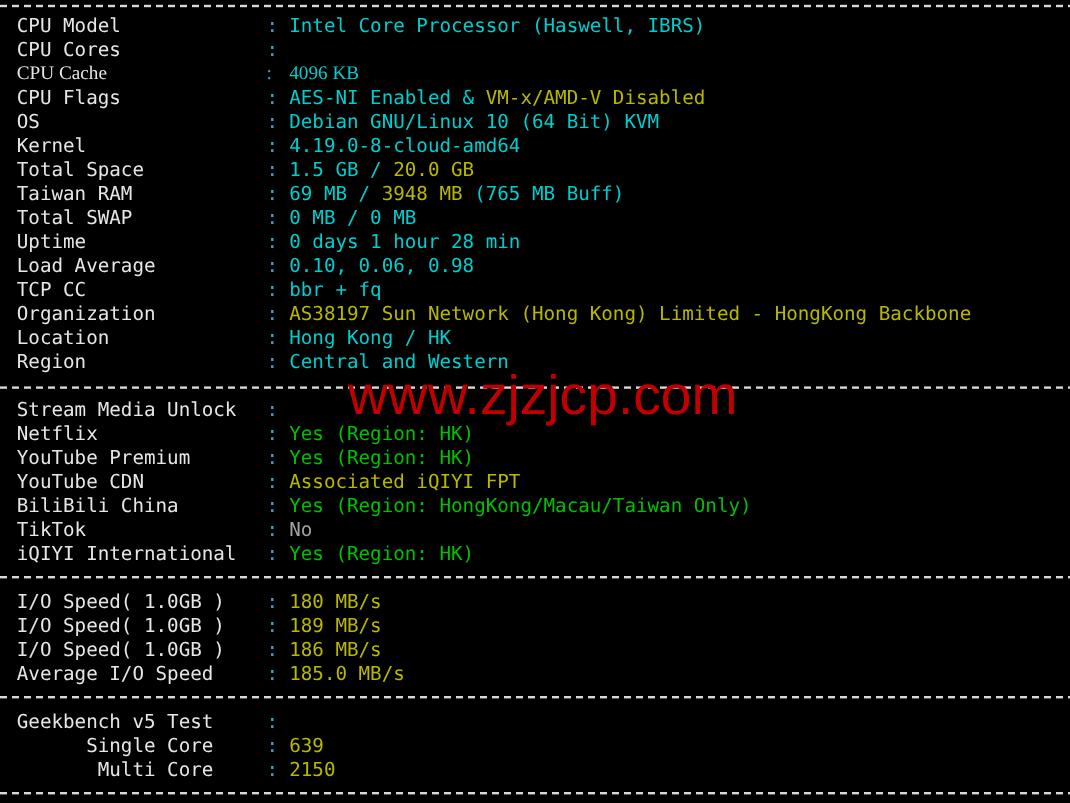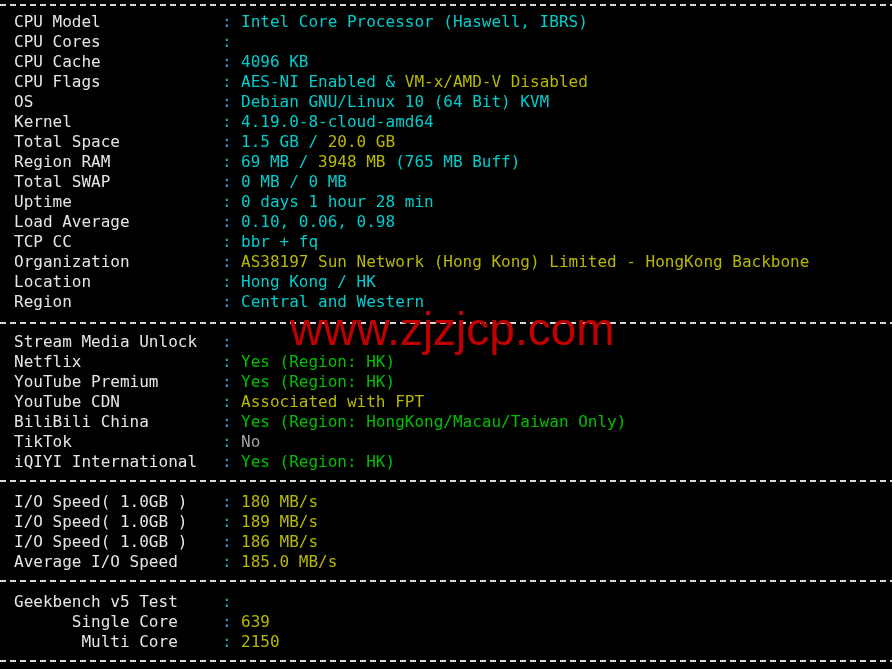--- a/index.html
+++ b/index.html
@@ -88,38 +88,38 @@
   }
 </style>
 </head>
 <body>
 
 <div id="terminal">
   <div id="rows-host">
       <div class="rule" style="top: 4px;"></div>
       <div class="row" style="top: 12px;"><span class="label">CPU Model</span><span class="colon">:</span><span class="value"><span class="c-cyan">Intel Core Processor (Haswell, IBRS)</span></span></div>
       <div class="row" style="top: 32px;"><span class="label">CPU Cores</span><span class="colon">:</span></div>
-      <div class="row" style="top: 52px;"><span class="label">CPU Cache</span><span class="colon">:</span><span class="value"><span class="c-cyan">4096 KB</span></span></div>
+      <div class="row" style="top: 52px; font-family: Liberation Serif, serif;"><span class="label">CPU Cache</span><span class="colon">:</span><span class="value"><span class="c-cyan">4096 KB</span></span></div>
       <div class="row" style="top: 72px;"><span class="label">CPU Flags</span><span class="colon">:</span><span class="value"><span class="c-cyan">AES-NI Enabled &amp; </span><span class="c-yellow">VM-x/AMD-V Disabled</span></span></div>
       <div class="row" style="top: 92px;"><span class="label">OS</span><span class="colon">:</span><span class="value"><span class="c-cyan">Debian GNU/Linux 10 (64 Bit) KVM</span></span></div>
       <div class="row" style="top: 112px;"><span class="label">Kernel</span><span class="colon">:</span><span class="value"><span class="c-cyan">4.19.0-8-cloud-amd64</span></span></div>
       <div class="row" style="top: 132px;"><span class="label">Total Space</span><span class="colon">:</span><span class="value"><span class="c-cyan">1.5 GB / </span><span class="c-yellow">20.0 GB</span></span></div>
-      <div class="row" style="top: 152px;"><span class="label">Region RAM</span><span class="colon">:</span><span class="value"><span class="c-cyan">69 MB / </span><span class="c-yellow">3948 MB </span><span class="c-cyan">(765 MB Buff)</span></span></div>
+      <div class="row" style="top: 152px;"><span class="label">Taiwan RAM</span><span class="colon">:</span><span class="value"><span class="c-cyan">69 MB / </span><span class="c-yellow">3948 MB </span><span class="c-cyan">(765 MB Buff)</span></span></div>
       <div class="row" style="top: 172px;"><span class="label">Total SWAP</span><span class="colon">:</span><span class="value"><span class="c-cyan">0 MB / 0 MB</span></span></div>
       <div class="row" style="top: 192px;"><span class="label">Uptime</span><span class="colon">:</span><span class="value"><span class="c-cyan">0 days 1 hour 28 min</span></span></div>
       <div class="row" style="top: 212px;"><span class="label">Load Average</span><span class="colon">:</span><span class="value"><span class="c-cyan">0.10, 0.06, 0.98</span></span></div>
       <div class="row" style="top: 232px; padding-left: 36px;"><span class="label">TCP CC</span><span class="colon">:</span><span class="value"><span class="c-cyan">bbr + fq</span></span></div>
       <div class="row" style="top: 252px;"><span class="label">Organization</span><span class="colon">:</span><span class="value"><span class="c-yellow">AS38197 Sun Network (Hong Kong) Limited - HongKong Backbone</span></span></div>
       <div class="row" style="top: 272px;"><span class="label">Location</span><span class="colon">:</span><span class="value"><span class="c-cyan">Hong Kong / HK</span></span></div>
       <div class="row" style="top: 292px;"><span class="label">Region</span><span class="colon">:</span><span class="value"><span class="c-cyan">Central and Western</span></span></div>
       <div class="rule" style="top: 322px;"></div>
       <div class="row" style="top: 332px;"><span class="label">Stream Media Unlock</span><span class="colon">:</span><span class="value"></span></div>
       <div class="row" style="top: 352px;"><span class="label">Netflix</span><span class="colon">:</span><span class="value"><span class="c-green">Yes (Region: HK)</span></span></div>
       <div class="row" style="top: 372px;"><span class="label">YouTube Premium</span><span class="colon">:</span><span class="value"><span class="c-green">Yes (Region: HK)</span></span></div>
-      <div class="row" style="top: 392px;"><span class="label">YouTube CDN</span><span class="colon">:</span><span class="value"><span class="c-yellow">Associated with FPT</span></span></div>
+      <div class="row" style="top: 392px;"><span class="label">YouTube CDN</span><span class="colon">:</span><span class="value"><span class="c-yellow">Associated iQIYI FPT</span></span></div>
       <div class="row" style="top: 412px;"><span class="label">BiliBili China</span><span class="colon">:</span><span class="value"><span class="c-green">Yes (Region: HongKong/Macau/Taiwan Only)</span></span></div>
       <div class="row" style="top: 432px;"><span class="label">TikTok</span><span class="colon">:</span><span class="value"><span class="c-red">No</span></span></div>
       <div class="row" style="top: 452px;"><span class="label">iQIYI International</span><span class="colon">:</span><span class="value"><span class="c-green">Yes (Region: HK)</span></span></div>
       <div class="rule" style="top: 480px;"></div>
       <div class="row" style="top: 492px;"><span class="label">I/O Speed( 1.0GB )</span><span class="colon">:</span><span class="value"><span class="c-yellow">180 MB/s</span></span></div>
       <div class="row" style="top: 512px;"><span class="label">I/O Speed( 1.0GB )</span><span class="colon">:</span><span class="value"><span class="c-yellow">189 MB/s</span></span></div>
       <div class="row" style="top: 532px;"><span class="label">I/O Speed( 1.0GB )</span><span class="colon">:</span><span class="value"><span class="c-yellow">186 MB/s</span></span></div>
       <div class="row" style="top: 552px;"><span class="label">Average I/O Speed</span><span class="colon">:</span><span class="value"><span class="c-yellow">185.0 MB/s</span></span></div>
       <div class="rule" style="top: 580px;"></div>
       <div class="row" style="top: 592px;"><span class="label">Geekbench v5 Test</span><span class="colon">:</span><span class="value"></span></div>

